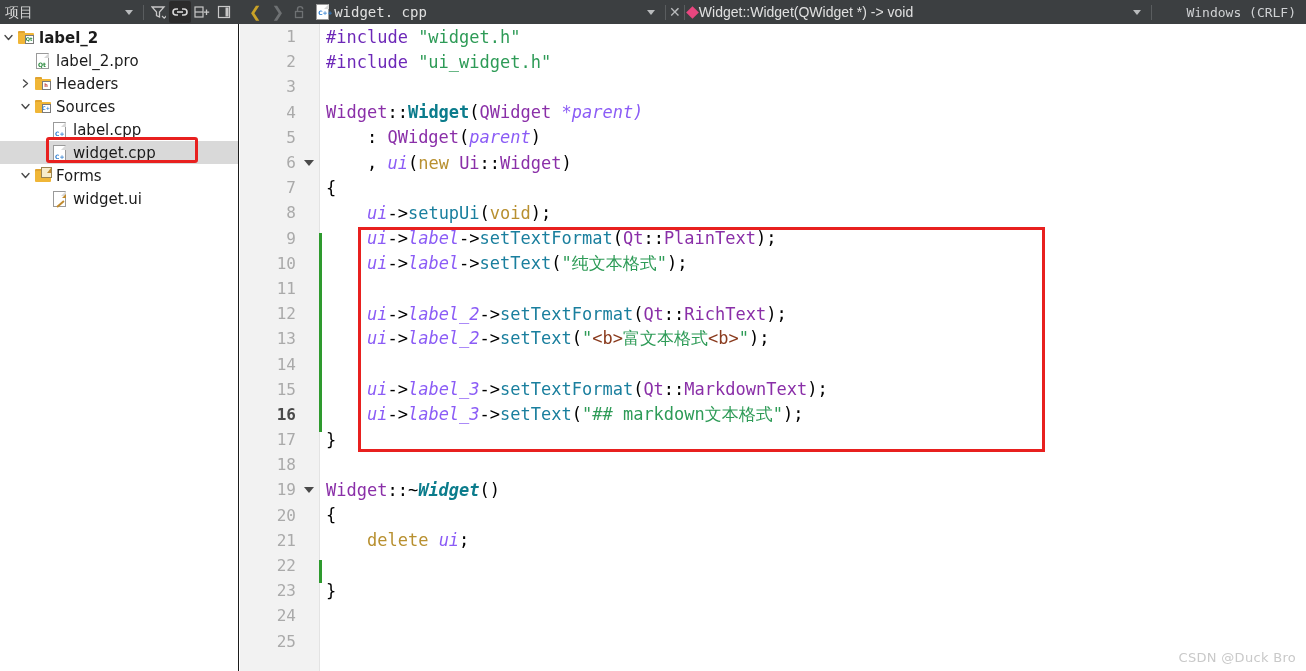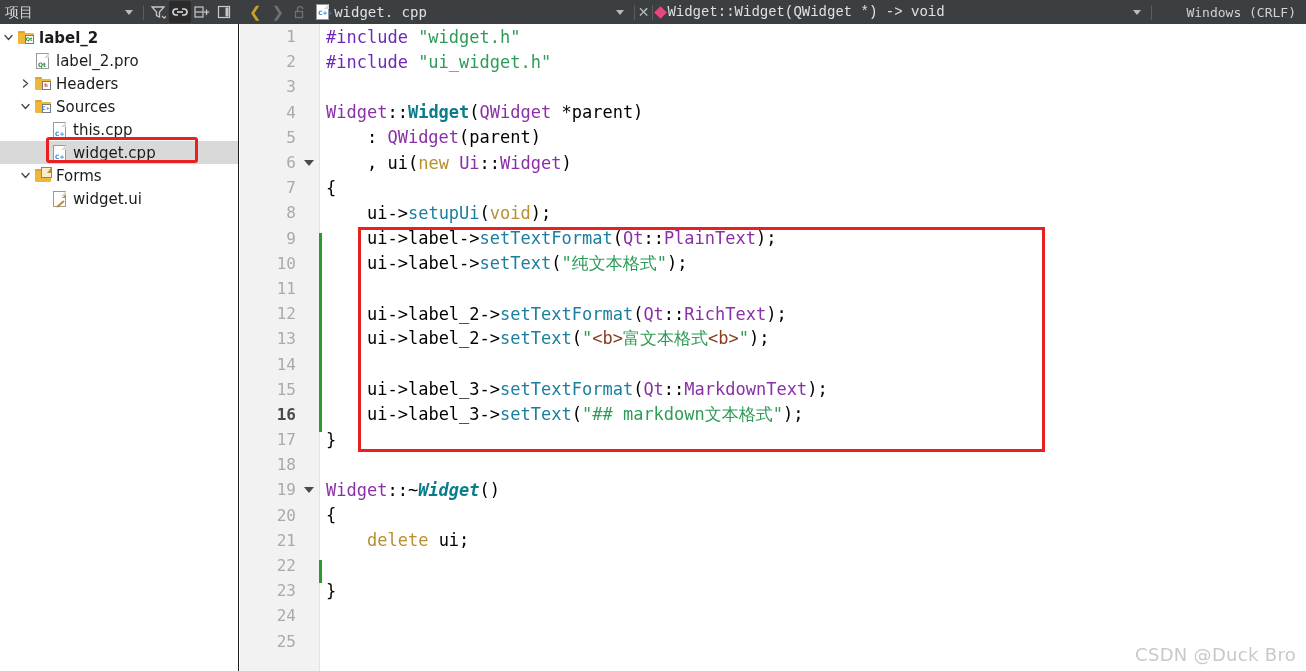--- a/index.html
+++ b/index.html
@@ -49,21 +49,21 @@
   .caret-down {
     width:0;height:0;border-left:4px solid transparent;border-right:4px solid transparent;
     border-top:5px solid #b9bbbd;
   }
   .close-x { color:#b9bbbd; font-size:14px; font-family:"DejaVu Sans", sans-serif; }
   .sym-diamond {
     width:9px;height:9px;background:#e8467f;transform:rotate(45deg);
     flex:0 0 9px; margin-right:2px;
   }
   .sym-text {
-    color:#e0e0e0; font-size:14px; font-family:Liberation Mono, monospace;
+    color:#e0e0e0; font-size:14px; font-family:Liberation Sans, sans-serif;
     white-space:nowrap;
   }
   .tb-gap { flex:1; }
   .eol-text {
     color:#cfd1d3; font-size:13px; font-family:"DejaVu Sans Mono", monospace;
     padding-right:10px; white-space:nowrap;margin-left:31px;
   }
 
   
   .sidebar {
@@ -154,32 +154,32 @@
   }
   .code {
     padding-left:6px; white-space:pre; color:#000000;
   }
   
   .t-pre   { color:#6d28b8; }
   .t-str   { color:#2e9b57; }
   .t-cls   { color:#0b7c8c; font-weight:bold; }
   .t-clsi  { color:#0b7c8c; font-weight:bold; font-style:italic; }
   .t-type  { color:#8a2fa8; }
-  .t-var   { color:#000000; }
+  .t-var   { color:#8b5cf6;font-style:italic; }
   .t-fn    { color:#1a7f9e; }
   .t-kw    { color:#b89030; }
   .t-op    { color:#000000; }
   .t-ns    { color:#8a2fa8; }
   .t-tag   { color:#8a3b1e; }
 
   .redbox {
     position:absolute; border:3px solid #e8201f; pointer-events:none; z-index:5;
   }
   .watermark {
-    position:absolute; right:10px; bottom:6px; color:#c9c9c9; font-size:18px;
+    position:absolute; right:10px; bottom:6px; color:#c9c9c9; font-size:13px;
     font-family:"DejaVu Sans", sans-serif; letter-spacing:0.3px;
   }
 </style>
 </head>
 <body>
 
 <div id="app">
 
   <div class="topbar">
 
@@ -327,21 +327,21 @@
           <span class="lbl">Sources</span>
         </div>
         <div class="tree-row">
           <span style="width: 34px; flex: 0 0 34px;"></span>
           <span class="twisty"></span>
           <span class="ico">
             <span class="fileico">
               <span class="mark ">C+</span>
             </span>
           </span>
-          <span class="lbl">this.cpp</span>
+          <span class="lbl">label.cpp</span>
         </div>
         <div class="tree-row selected">
           <span style="width: 34px; flex: 0 0 34px;"></span>
           <span class="twisty"></span>
           <span class="ico">
             <span class="fileico">
               <span class="mark ">C+</span>
             </span>
           </span>
           <span class="lbl">widget.cpp</span>

